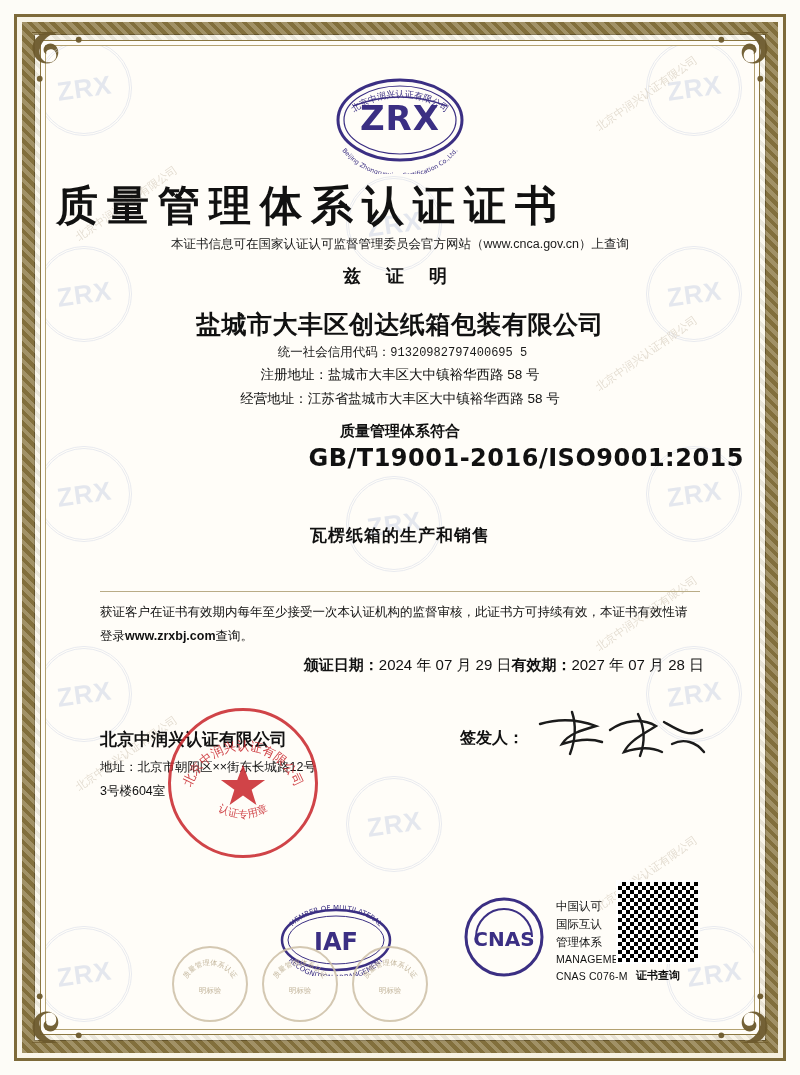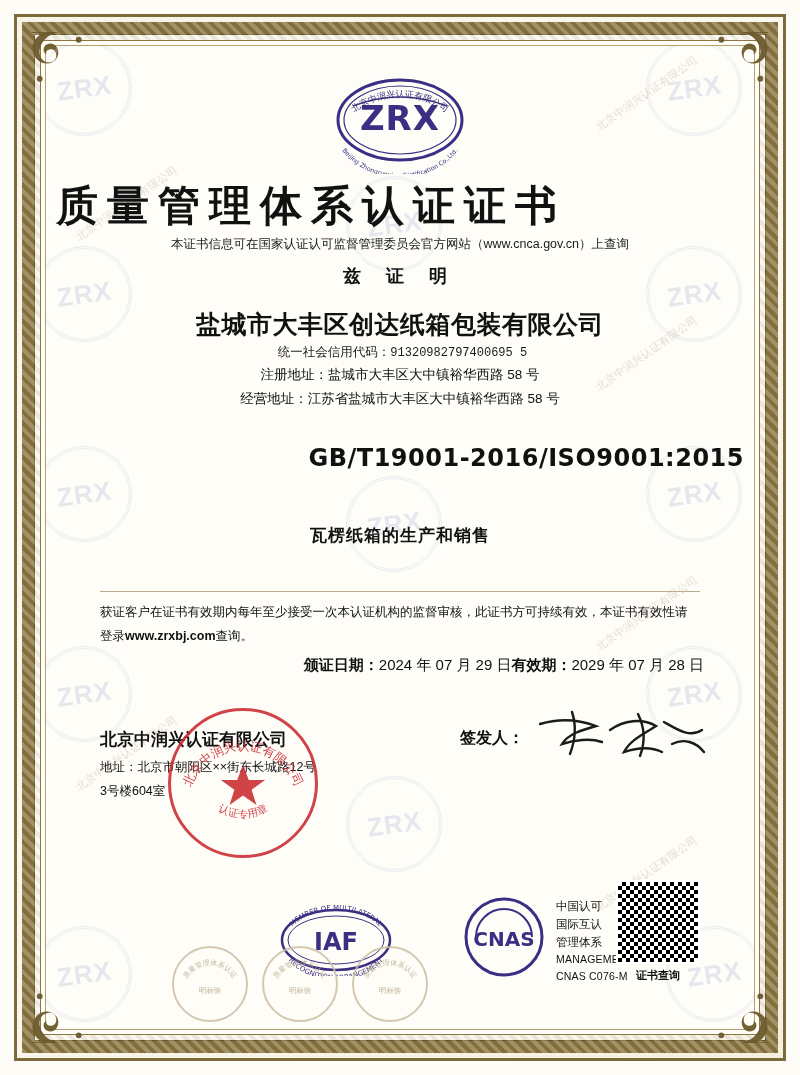--- a/index.html
+++ b/index.html
@@ -448,37 +448,38 @@
     <div class="subnote">本证书信息可在国家认证认可监督管理委员会官方网站（www.cnca.gov.cn）上查询</div>
     <div class="zizhengming">兹 证 明</div>
 
     <div class="company">盐城市大丰区创达纸箱包装有限公司</div>
     <div class="credit-code">
       <span>统一社会信用代码：</span><span class="val">91320982797400695 5</span>
     </div>
     <div class="addr a1">注册地址：盐城市大丰区大中镇裕华西路 58 号</div>
     <div class="addr a2">经营地址：江苏省盐城市大丰区大中镇裕华西路 58 号</div>
 
+    <div class="std-line">质量管理体系符合</div>
     <div class="std-code">GB/T19001-2016/ISO9001:2015</div>
     <div class="scope-value">瓦楞纸箱的生产和销售</div>
 
     <div class="divider"></div>
     <div class="fineprint">
       <div>获证客户在证书有效期内每年至少接受一次本认证机构的监督审核，此证书方可持续有效，本证书有效性请</div>
       <div>
         <span>登录</span><span class="site">www.zrxbj.com</span><span>查询。</span>
       </div>
     </div>
 
     <div class="dates">
       <div>
         <span class="label">颁证日期：</span><span>2024 年 07 月 29 日</span>
       </div>
       <div>
-        <span class="label">有效期：</span><span>2029 年 07 月 28 日</span>
+        <span class="label">有效期：</span><span>2027 年 07 月 28 日</span>
       </div>
     </div>
 
     <div class="issuer">北京中润兴认证有限公司</div>
     <div class="issuer-addr">
       <div>地址：北京市朝阳区××街东长城路12号</div>
       <div>3号楼604室</div>
     </div>
 
     <div class="signer">签发人：</div>

